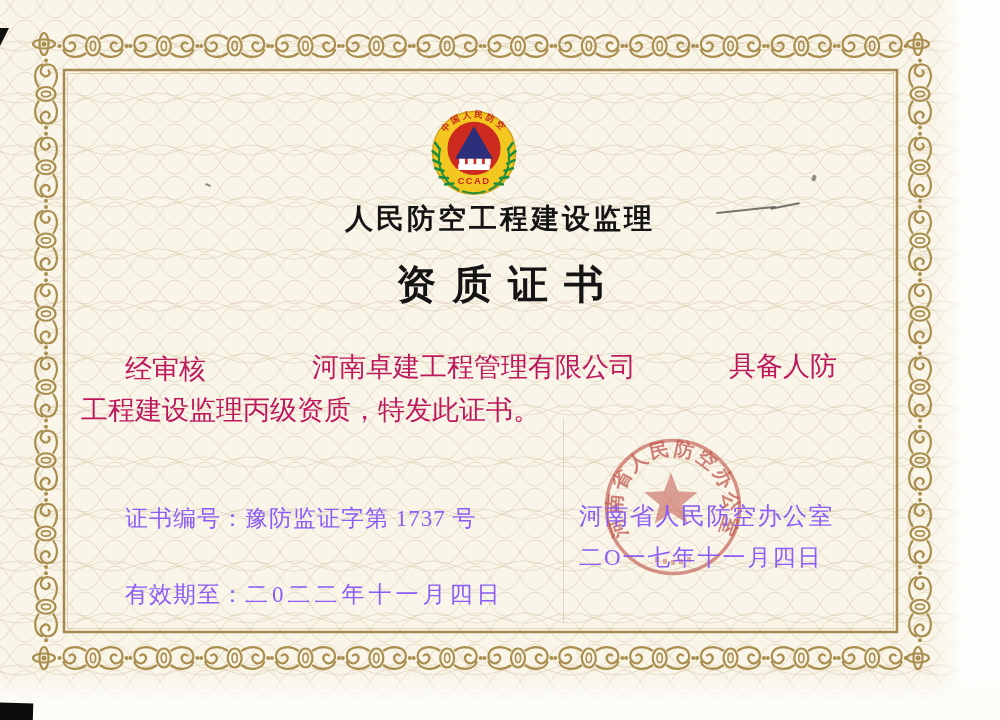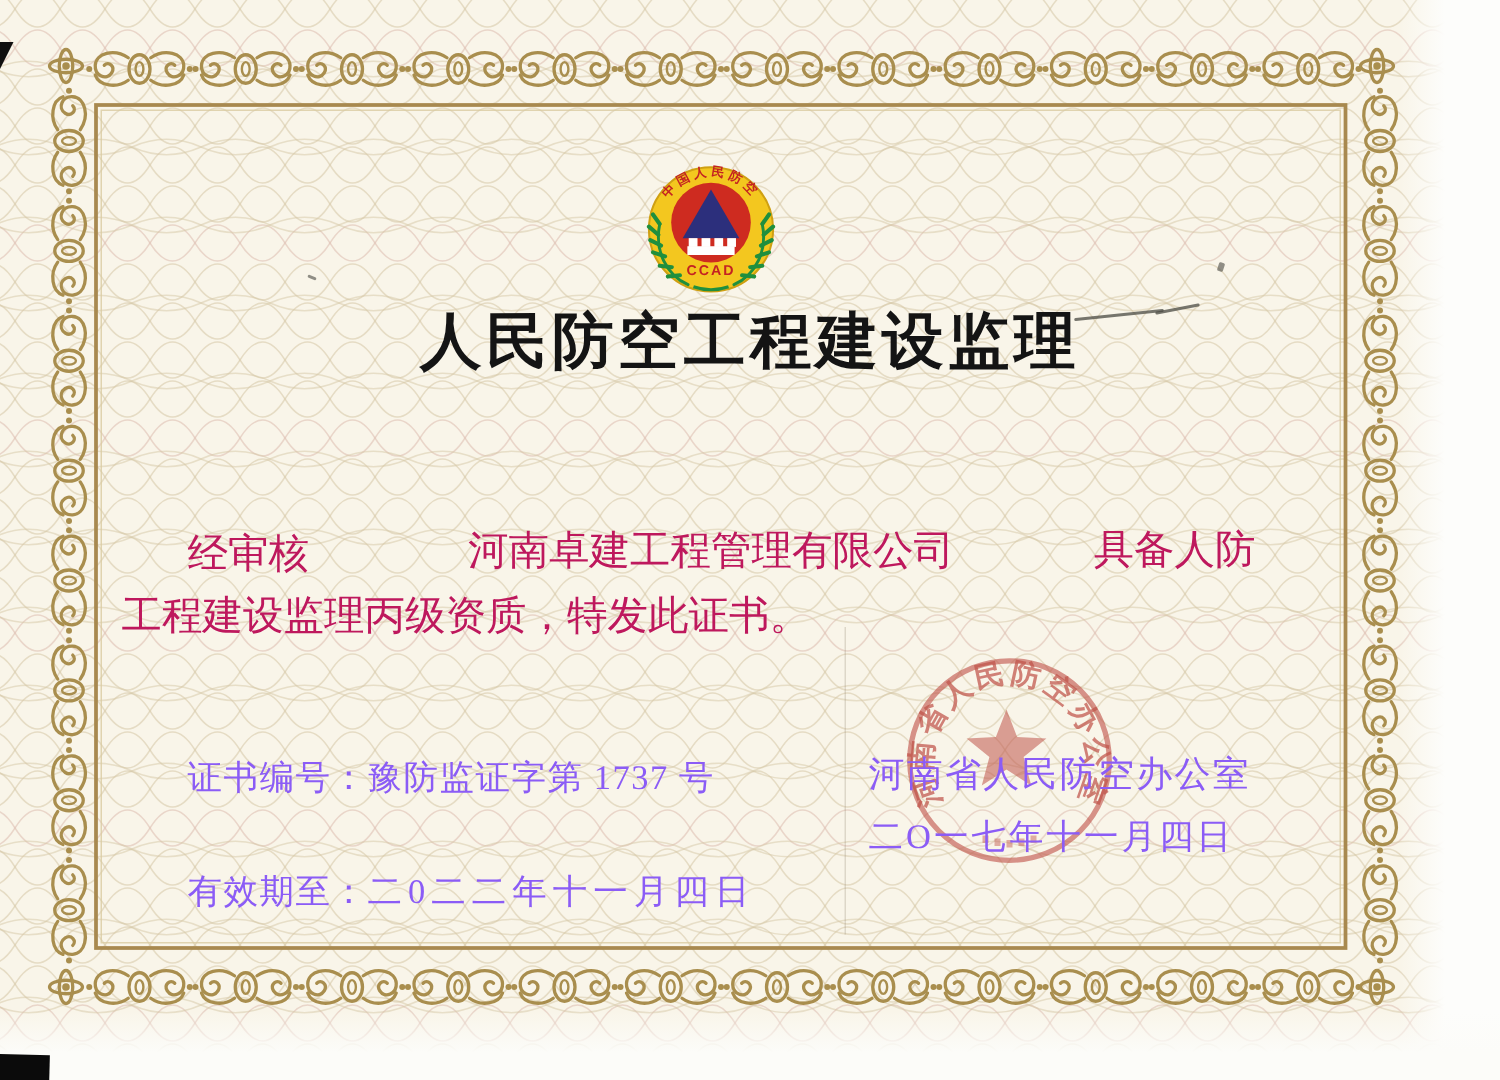--- a/index.html
+++ b/index.html
@@ -6,21 +6,21 @@
   .page{
     position:relative;width:1000px;height:720px;overflow:hidden;
     background:#f9f5e9;
     font-family:"Liberation Serif","DejaVu Serif",serif;
   }
   #deco{position:absolute;left:0;top:0;width:1000px;height:720px;}
   .abs{position:absolute;}
   .emblem{position:absolute;left:429px;top:105px;width:90px;height:94px;}
   .title1{
     position:absolute;top:200px;left:0;width:100%;text-align:center;
-    font-size:41px;font-weight:700;letter-spacing:3px;color:#141414;
+    font-size:28px;font-weight:700;letter-spacing:3px;color:#141414;
   }
   .title2{
     position:absolute;top:257px;left:0;width:100%;text-align:center;
     font-size:40px;font-weight:700;letter-spacing:16px;text-indent:16px;color:#141414;
   }
   .bodytxt{font-size:27px;color:#be185d;white-space:nowrap;}
   .body-prefix{left:125px;top:351px;}
   .body-company{left:312px;top:349px;}
   .body-suffix{left:729px;top:348px;text-align:center;}
   .body-line2{left:81px;top:392px;}
@@ -240,20 +240,21 @@
       <path d="M12,47 l-5,-7 M11,55 l-7,-6 M13,63 l-8,-4 M16,71 l-9,-3 M21,79 l-9,-1 M27,85 l-9,1" stroke-width="3"></path>
     </g>
     <g fill="none" stroke-linecap="round" transform="translate(100,0) scale(-1,1)" stroke="#1f8f3e">
       <path d="M33,92 C17,85 8,67 12,47" stroke-width="2.2"></path>
       <path d="M12,47 l-5,-7 M11,55 l-7,-6 M13,63 l-8,-4 M16,71 l-9,-3 M21,79 l-9,-1 M27,85 l-9,1" stroke-width="3"></path>
     </g>
     <path d="M37,93.5 Q50,98 63,93.5" fill="none" stroke-width="2.2" stroke="#1f8f3e"></path>
   </svg>
 
   <div class="title1">人民防空工程建设监理</div>
+  <div class="title2">资质证书</div>
 
   <span class="abs bodytxt body-prefix">经审核</span>
   <span class="abs bodytxt body-company">河南卓建工程管理有限公司</span>
   <span class="abs bodytxt body-suffix">具备人防</span>
   <span class="abs bodytxt body-line2">工程建设监理丙级资质，特发此证书。</span>
 
   <svg class="stamp" viewBox="0 0 156 156" xmlns="http://www.w3.org/2000/svg">
     <circle cx="78" cy="78" r="66.5" fill="none" stroke-width="3.5" opacity="0.62" stroke="#c0544a"></circle>
     <polygon points="76,44 83.1,62.3 102.6,63.3 87.4,75.7 92.5,94.7 76,84 59.5,94.7 64.6,75.7 49.4,63.3 68.9,62.3" opacity="0.55" fill="#c0544a"></polygon>
     <path id="sealArc" d="M29,96 A52,52 0 1 1 127,96" fill="none"></path>

